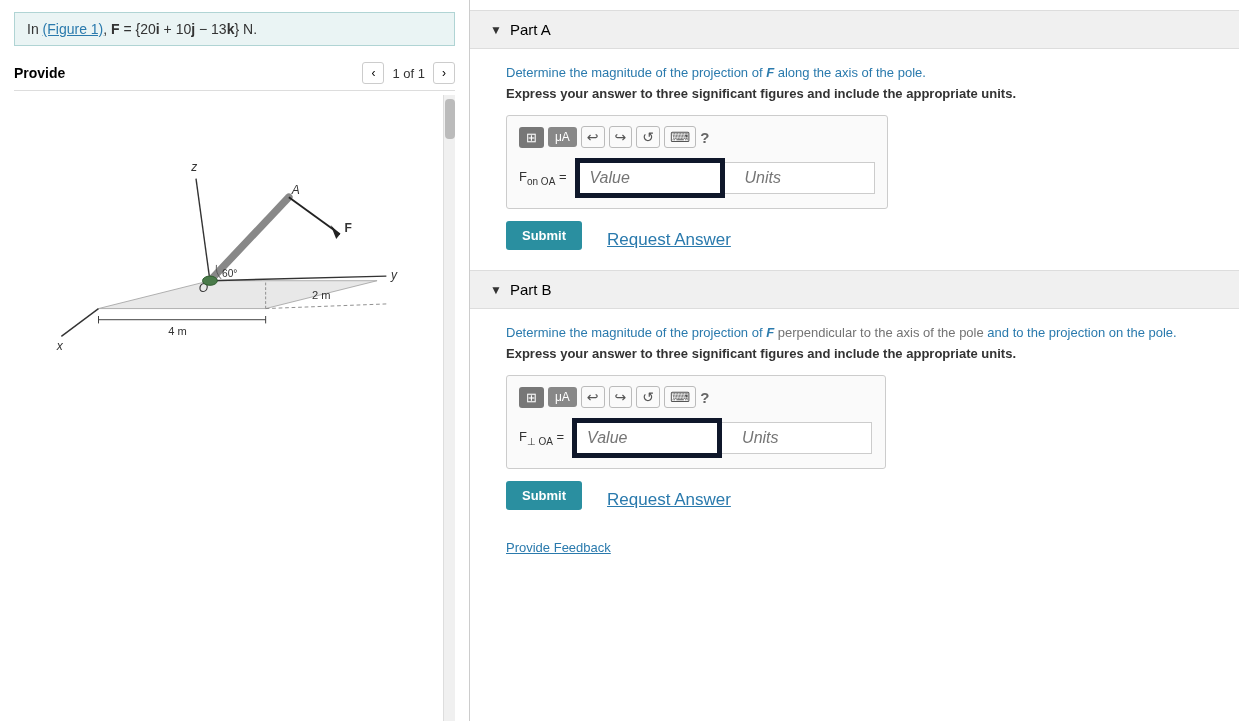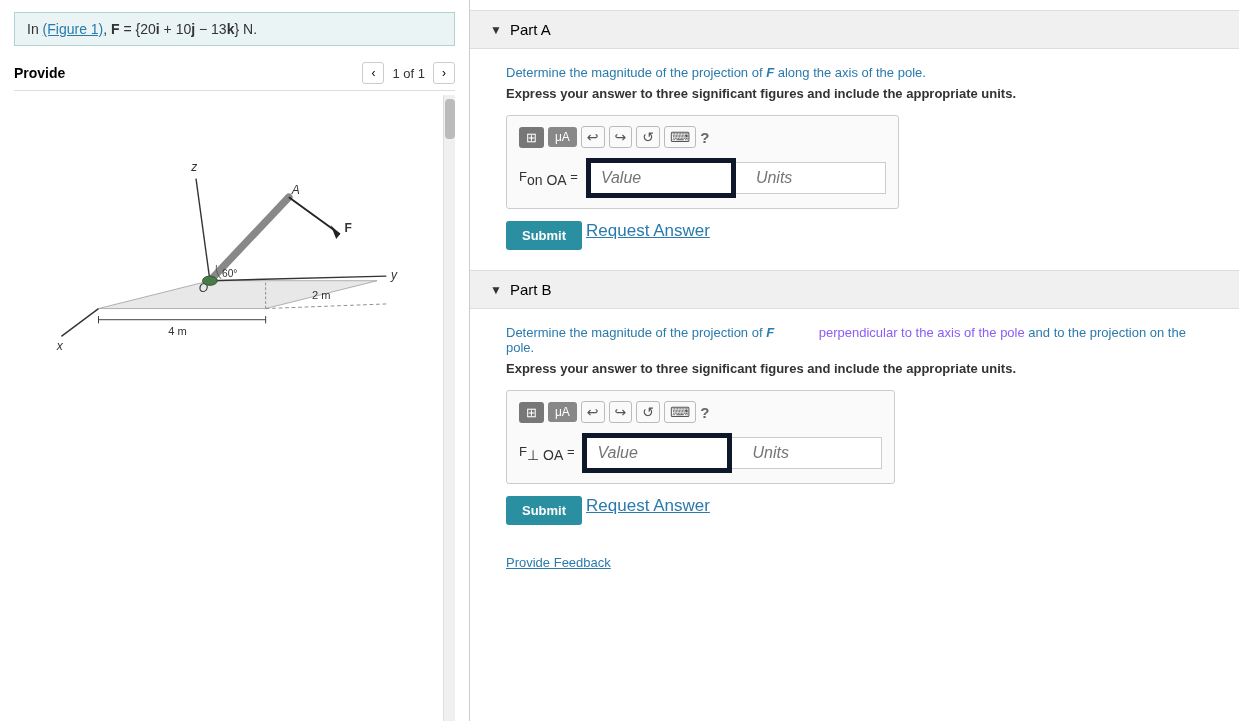--- a/index.html
+++ b/index.html
@@ -198,21 +198,21 @@
     }
 
     .input-label {
       font-size: 13px;
       color: #333;
       margin-right: 8px;
       white-space: nowrap;
     }
 
     .input-label sub {
-      font-size: 14px;
+      font-size: 10px;
     }
 
     .value-input {
       border: 5px solid #0f172a;
       padding: 6px 10px;
       font-size: 16px;
       color: #bbb;
       width: 150px;
       font-style: italic;
       outline: none;
@@ -226,22 +226,22 @@
       font-size: 16px;
       color: #bbb;
       width: 150px;
       font-style: italic;
       outline: none;
       background: #fff;
     }
 
     .action-row {
       display: flex;
-      align-items: flex-start;
-      gap: 4px;
+      align-items: flex-end;
+      gap: 25px;
     }
 
     .submit-btn {
       background: #2a8fa0;
       color: #fff;
       border: none;
       border-radius: 3px;
       padding: 7px 16px;
       font-size: 13px;
       cursor: pointer;
@@ -407,21 +407,21 @@
     </div>
   </div>
 
   <div class="part-section">
     <div class="part-header">
       <span class="part-header-arrow">▼</span>
       <span class="part-title">Part B</span>
     </div>
     <div class="part-body">
       <p class="part-question-primary">
-        Determine the magnitude of the projection of <strong>F</strong> <span style="color:#8b5cf6;margin-left:41px;">perpendicular to the axis of the pole</span> <span style="color:#2a7aad;">and to the projection on the pole.</span>
+        Determine the magnitude of the projection of <strong>F</strong> <span style="color:#737373;">perpendicular to the axis of the pole</span> <span style="color:#2a7aad;">and to the projection on the pole.</span>
       </p>
       <p class="part-question-secondary">Express your answer to three significant figures and include the appropriate units.</p>
 
       <div class="answer-box">
         <div class="toolbar">
           <button class="toolbar-btn grid-btn">⊞</button>
           <button class="toolbar-btn">μA</button>
           <button class="toolbar-icon-btn">↩</button>
           <button class="toolbar-icon-btn">↪</button>
           <button class="toolbar-icon-btn">↺</button>

